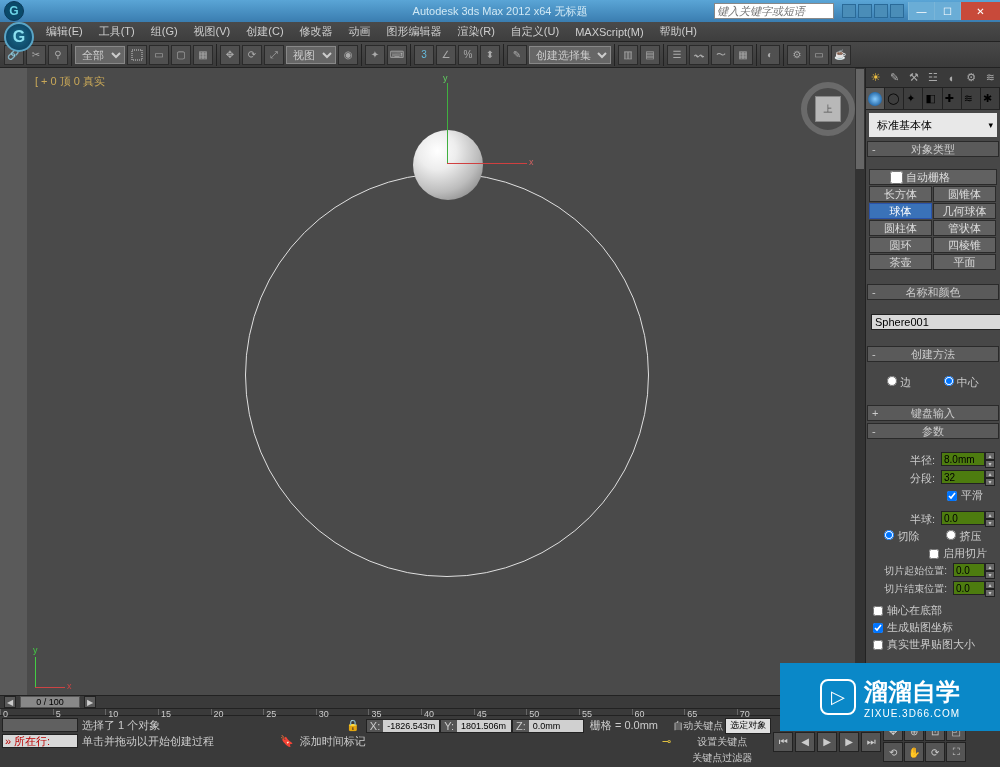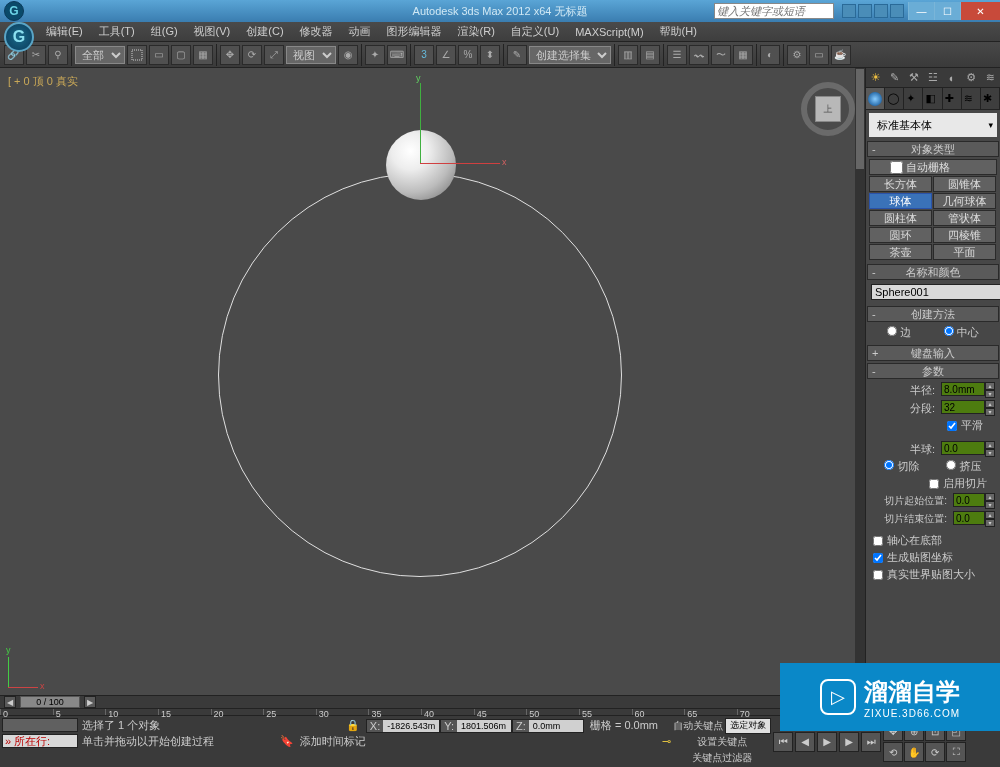--- a/index.html
+++ b/index.html
@@ -28,21 +28,21 @@
 .toolbar { height: 26px; background: linear-gradient(#484848, #3a3a3a); border-bottom: 1px solid #222; display: flex; align-items: center; padding: 0 4px; gap: 2px; }
 .toolbar .tbtn { width: 20px; height: 20px; background: #505050; border: 1px solid #2a2a2a; display: flex; align-items: center; justify-content: center; color: #aaa; font-size: 10px; }
 .toolbar .sel { background: #666; border: 1px solid #888; height: 18px; color: #ccc; padding: 0 2px; }
 .toolbar .sel.narrow { width: 50px; }
 .toolbar .sel.wide { width: 82px; }
 .toolbar .sep { width: 1px; height: 22px; background: #222; margin: 0 1px; }
 .toolbar .dots3 svg { width: 14px; height: 14px; }
 
 
 .main { display: flex; height: calc(767px - 22px - 20px - 26px - 72px); }
-.viewport-area { flex: 1; background: #4a4a4a; position: relative; overflow: hidden; }
+.viewport-area { flex: 1; background: #4a4a4a; position: relative; overflow: hidden; margin-left: 27px; }
 .viewport-label { position: absolute; top: 6px; left: 8px; color: #c9a858; font-size: 11px; }
 .viewcube { position: absolute; top: 14px; right: 10px; width: 54px; height: 54px; }
 .viewcube .ring { position: absolute; inset: 0; border: 6px solid #6a6a6a; border-radius: 50%; }
 .viewcube .face { position: absolute; top: 14px; left: 14px; width: 26px; height: 26px; background: #b8b8b8; border: 1px solid #888; display: flex; align-items: center; justify-content: center; font-size: 9px; color: #555; }
 .gizmo-origin { position: absolute; top: 95px; left: 420px; }
 .gizmo-origin .xaxis { position: absolute; width: 80px; height: 1px; background: #d04040; top: 0; left: 0; }
 .gizmo-origin .yaxis { position: absolute; width: 1px; height: 80px; background: #40b040; top: -80px; left: 0; }
 .gizmo-origin .lbl { position: absolute; font-size: 9px; color: #888; }
 .sphere-obj { position: absolute; top: 62px; left: 386px; width: 70px; height: 70px; border-radius: 50%; background: radial-gradient(circle at 35% 30%, #fff 0%, #ededed 28%, #bcbcbc 62%, #7a7a7a 92%); }
 .big-circle { position: absolute; top: 105px; left: 218px; width: 404px; height: 404px; border: 1px solid #e0e0e0; border-radius: 50%; }
@@ -59,21 +59,21 @@
 .cmd-top-icons .sun { color: #f0c040; }
 .cmd-tabs { height: 22px; display: flex; border-bottom: 1px solid #222; }
 .cmd-tabs .ctab { flex: 1; background: #3e3e3e; border-right: 1px solid #222; display: flex; align-items: center; justify-content: center; }
 .cmd-tabs .ctab.active { background: #5a5a5a; }
 .cmd-tabs .ctab span { width: 14px; height: 14px; }
 .cmd-drop { height: 24px; background: #e8e8e8; margin: 3px; display: flex; align-items: center; padding: 0 8px; color: #000; position: relative; }
 .cmd-drop::after { content: "▾"; position: absolute; right: 4px; font-size: 9px; }
 .rollout { margin: 1px; }
 .rollout .rhead { height: 16px; background: #5a5a5a; color: #ccc; display: flex; align-items: center; justify-content: center; position: relative; font-size: 11px; border: 1px solid #2a2a2a; }
 .rollout .rhead .sign { position: absolute; left: 4px; }
-.rollout .rbody { background: #474747; padding: 2px 2px; }
+.rollout .rbody { background: #474747; padding: 12px 2px; }
 .grid2 { display: flex; flex-wrap: wrap; gap: 1px; }
 .grid2 .gbtn { width: 63px; height: 16px; background: #616161; border: 1px solid #2a2a2a; color: #ddd; display: flex; align-items: center; justify-content: center; font-size: 11px; }
 .grid2 .gbtn.full { width: 128px; justify-content: flex-start; padding-left: 20px; }
 .grid2 .gbtn.active { background: #3a72b8; color: #fff; border-color: #2a52a8; }
 .chkrow, .radrow, .sprow { display: flex; align-items: center; padding: 1px 4px; color: #ccc; font-size: 11px; gap: 4px; }
 .namefield { display: flex; gap: 2px; padding: 2px; }
 .namefield input { flex: 1; height: 16px; background: #d8d8d8; border: 1px solid #222; padding: 0 3px; color: #000; }
 .radrow input[type=radio] { width: 10px; height: 10px; }
 .sprow { justify-content: flex-end; padding-right: 2px; }
 .sprow label { margin-right: 2px; }

